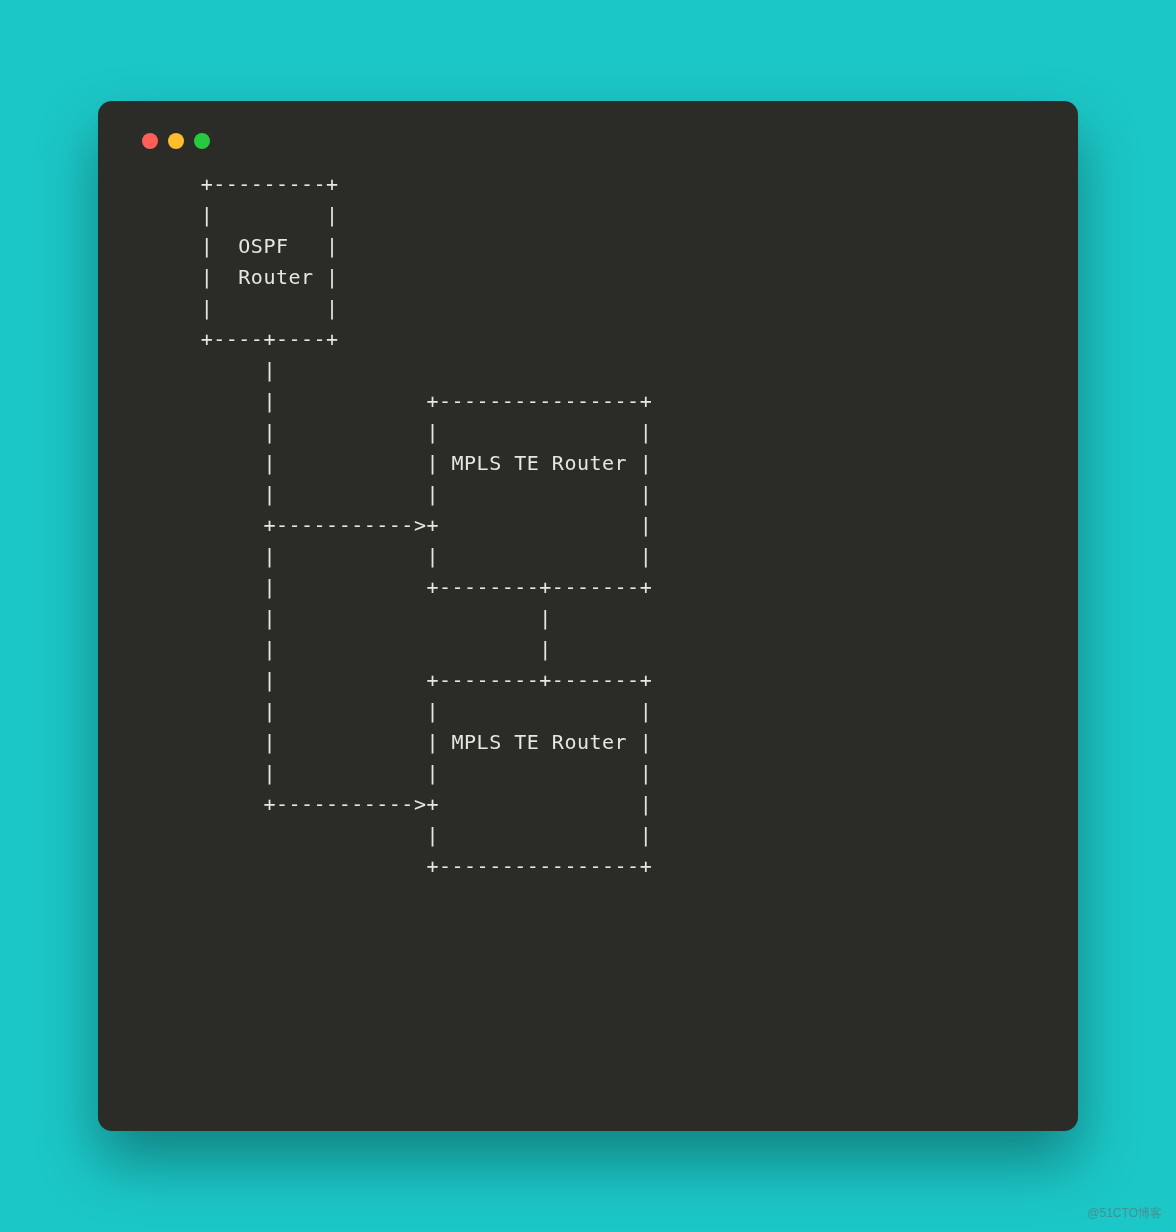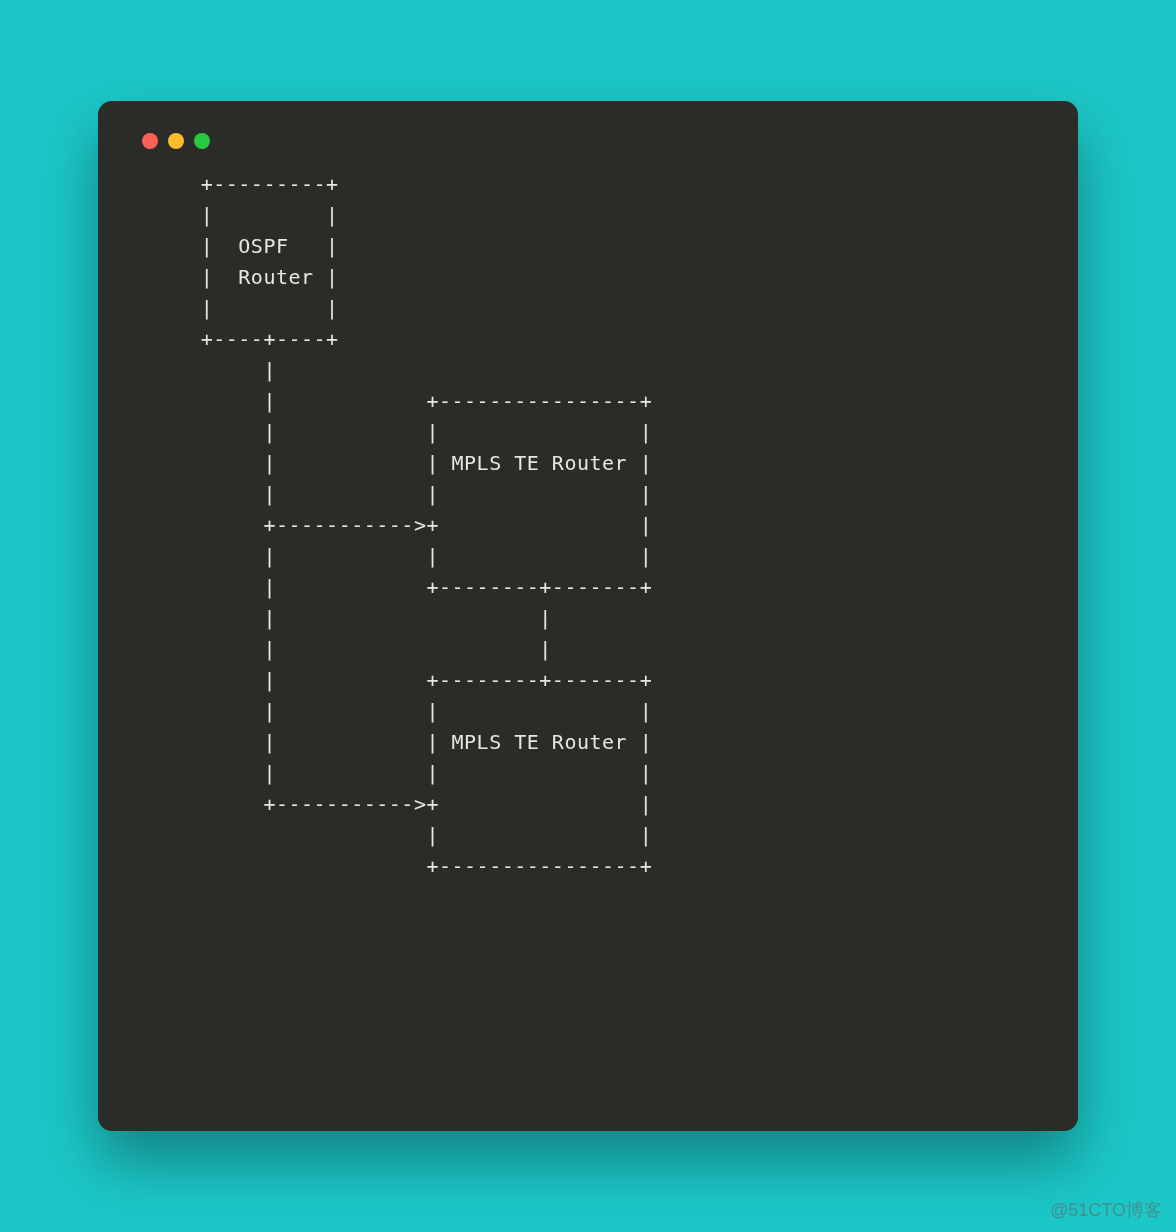--- a/index.html
+++ b/index.html
@@ -44,21 +44,21 @@
       font-size: 20px;
       line-height: 1.55;
       white-space: pre;
       letter-spacing: 0.5px;
     }
     .watermark {
       position: absolute;
       bottom: 10px;
       right: 14px;
       color: rgba(100,100,100,0.55);
-      font-size: 18px;
+      font-size: 12px;
       font-family: sans-serif;
     }
   </style>
 </head>
 <body>
 
 <div class="terminal-window">
   <div class="titlebar">
     <div class="dot red"></div>
     <div class="dot yellow"></div>

